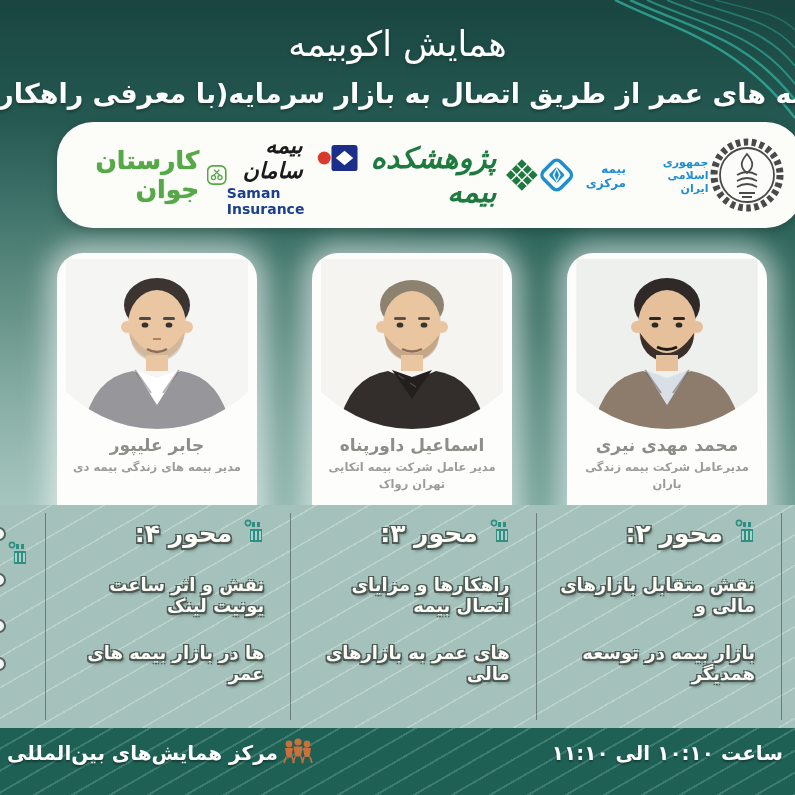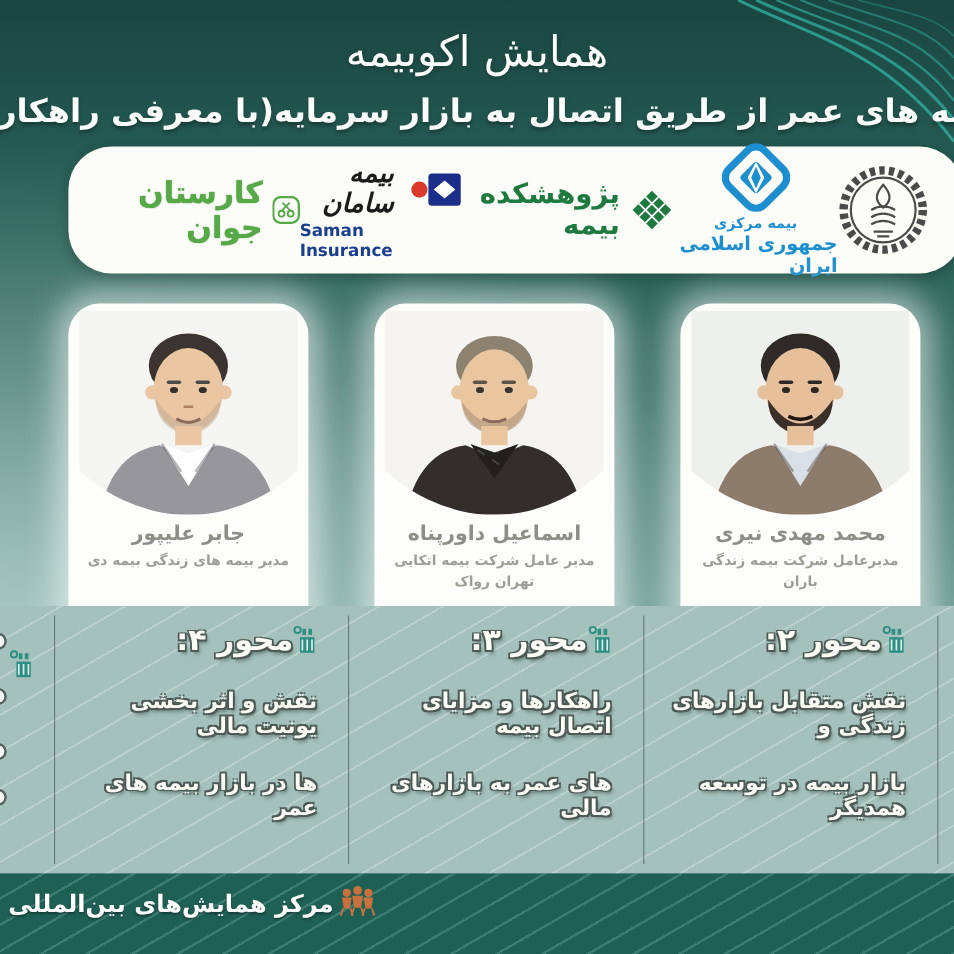--- a/index.html
+++ b/index.html
@@ -43,25 +43,25 @@
   .logo{ display:flex; align-items:center; gap:8px; }
   .karestan-text{
     color:#56a947; font-size:25px; font-weight:bold; direction:rtl;
     text-shadow:0 0 1px #3c8a33;
   }
   .saman-block{ display:flex; flex-direction:column; align-items:center; }
   .saman-row{ display:flex; align-items:center; gap:14px; direction:rtl; }
   .saman-fa{ color:#1b1b1b; font-size:22px; font-weight:bold; font-style:italic; }
   .saman-en{ color:#1b3f8f; font-size:14px; font-weight:bold; margin-top:2px; }
   .pajohesh-text{
-    color:#1f7a3f; font-size:23px; font-weight:bold; direction:rtl;
-  }
-  .markazi-block{ display:flex; flex-direction:column; align-items:center; }
+    color:#1f7a3f; font-size:29px; font-weight:bold; font-style:italic; direction:rtl;
+  }
+  .markazi-block{ display:flex; flex-direction:row; align-items:center;gap:12px; }
   .markazi-l1{ color:#1d8fd0; font-size:12px; font-weight:bold; direction:rtl; margin-top:2px;}
-  .markazi-l2{ color:#1d8fd0; font-size:16px; font-weight:bold; direction:rtl; }
+  .markazi-l2{ color:#1d8fd0; font-size:11px; font-weight:bold; direction:rtl; }
   
   .cards{
     position:absolute; top:253px; left:57px; width:711px; height:244px;
     display:flex; gap:55px;
   }
   .card{
     width:200px; height:297px; background:#fdfdfc; border-radius:26px;
     box-shadow:0 0 26px 10px rgba(255,255,255,.55);
     overflow:hidden; text-align:center;
   }
@@ -91,21 +91,21 @@
   .topics-row{
     direction:rtl; display:flex; height:207px; margin-top:8px; padding-left:0; padding-right:13px;
   }
   .topic{
     flex:1; border-left:1.5px solid rgba(60,72,69,.55);
     padding:6px 26px 0 10px; text-align:right;
   }
   .topic:first-child{ border-right:1.5px solid rgba(60,72,69,.55); }
   .topic-partial{ width:45px; flex:none; position:relative; overflow:hidden; }
   .topic-head{
-    display:flex; align-items:center; justify-content:flex-start; gap:0; direction:rtl;
+    display:flex; justify-content:flex-start; gap:12px; direction:rtl;
   }
   .topic-head-label{
     font-size:25px; font-weight:bold;
   }
   .outline{
     color:#fdfdf8;
     text-shadow:1.5px 1.5px 0 #4e5a56, -1.5px 1.5px 0 #4e5a56,
                 1.5px -1.5px 0 #4e5a56, -1.5px -1.5px 0 #4e5a56,
                 2px 3px 3px rgba(25,35,33,.4);
   }
@@ -303,21 +303,21 @@
         <div class="topic-head">
           <svg width="20" height="26" viewBox="0 0 20 26">
             <circle cx="4" cy="4" r="2.6" fill="none" stroke="#2f8f82" stroke-width="1.6"></circle>
             <rect x="8" y="3" width="3" height="5" fill="#2f8f82"></rect>
               <rect x="13" y="3" width="3" height="5" fill="#2f8f82"></rect>
             <rect x="6" y="10" width="12" height="13" fill="#2f8f82"></rect>
             <path d="M8,12 v9 M12,12 v9 M16,12 v9" stroke="#dfeeea" stroke-width="1.4"></path>
           </svg>
           <span class="topic-head-label outline">محور ۲:</span>
         </div>
-        <div class="topic-line outline">نقش متقابل بازارهای زندگی و</div>
+        <div class="topic-line outline">نقش متقابل بازارهای مالی و</div>
         <div class="topic-line outline">بازار بیمه در توسعه همدیگر</div>
       </div>
 
       <div class="topic">
         <div class="topic-head">
           <svg width="20" height="26" viewBox="0 0 20 26">
             <circle cx="4" cy="4" r="2.6" fill="none" stroke="#2f8f82" stroke-width="1.6"></circle>
             <rect x="8" y="3" width="3" height="5" fill="#2f8f82"></rect>
               <rect x="13" y="3" width="3" height="5" fill="#2f8f82"></rect>
             <rect x="6" y="10" width="12" height="13" fill="#2f8f82"></rect>
@@ -333,21 +333,21 @@
         <div class="topic-head">
           <svg width="20" height="26" viewBox="0 0 20 26">
             <circle cx="4" cy="4" r="2.6" fill="none" stroke="#2f8f82" stroke-width="1.6"></circle>
             <rect x="8" y="3" width="3" height="5" fill="#2f8f82"></rect>
               <rect x="13" y="3" width="3" height="5" fill="#2f8f82"></rect>
             <rect x="6" y="10" width="12" height="13" fill="#2f8f82"></rect>
             <path d="M8,12 v9 M12,12 v9 M16,12 v9" stroke="#dfeeea" stroke-width="1.4"></path>
           </svg>
           <span class="topic-head-label outline">محور ۴:</span>
         </div>
-        <div class="topic-line outline">نقش و اثر بخشی یونیت مالی</div>
+        <div class="topic-line outline">نقش و اثر ساعت یونیت لینک</div>
         <div class="topic-line outline">ها در بازار بیمه های عمر</div>
       </div>
 
       <div class="topic-partial">
         <svg width="20" height="26" viewBox="0 0 20 26" style="position:absolute; top:28px; left:8px;">
           <circle cx="4" cy="4" r="2.6" fill="none" stroke="#2f8f82" stroke-width="1.6"></circle>
           <rect x="8" y="3" width="3" height="5" fill="#2f8f82"></rect>
             <rect x="13" y="3" width="3" height="5" fill="#2f8f82"></rect>
           <rect x="6" y="10" width="12" height="13" fill="#2f8f82"></rect>
           <path d="M8,12 v9 M12,12 v9 M16,12 v9" stroke="#dfeeea" stroke-width="1.4"></path>
@@ -355,20 +355,21 @@
         <span class="half-ring" style="top:14px;"></span>
         <span class="half-ring" style="top:60px;"></span>
         <span class="half-ring" style="top:106px;"></span>
         <span class="half-ring" style="top:144px;"></span>
       </div>
 
     </div>
   </div>
 
   <div class="footer">
+    <div class="footer-time">ساعت ۱۰:۱۰ الی ۱۱:۱۰</div>
     <svg class="venue-icon" width="34" height="28" viewBox="0 0 34 28">
       <g fill="#c9703c">
         <circle cx="8" cy="8" r="3.4"></circle>
           <path d="M4,12 h8 l-1.5,9 h-5 Z"></path>
           <path d="M5,21 l-2,6 M11,21 l2,6" stroke="#c9703c" stroke-width="1.6"></path>
         <circle cx="17" cy="6" r="3.6"></circle>
           <path d="M12.5,10.5 h9 l-1.5,10 h-6 Z"></path>
           <path d="M14,20.5 l-2,6.5 M20,20.5 l2,6.5" stroke="#c9703c" stroke-width="1.6"></path>
         <circle cx="26" cy="8" r="3.4"></circle>
           <path d="M22,12 h8 l-1.5,9 h-5 Z"></path>

